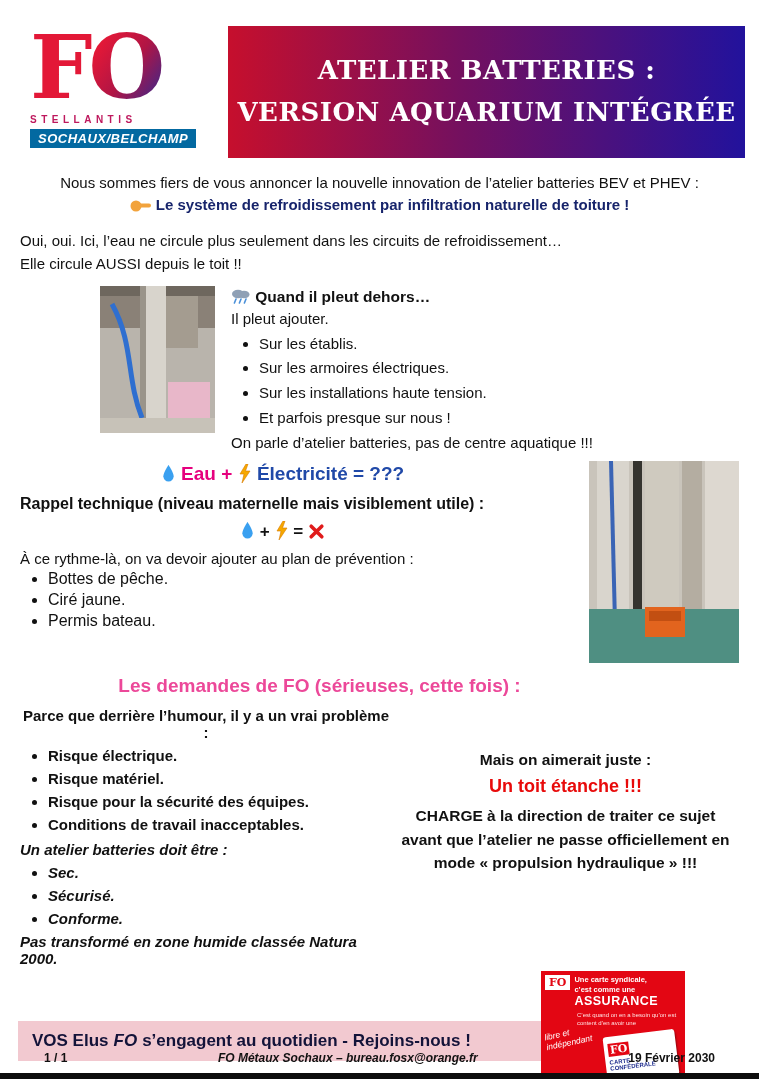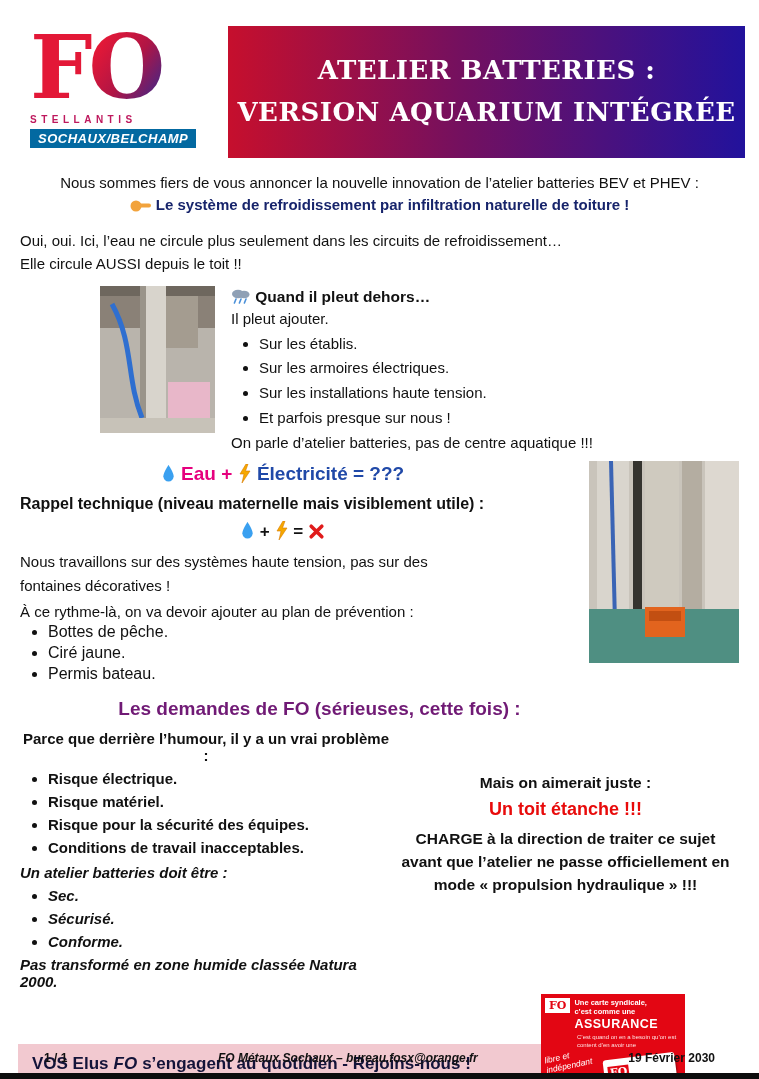--- a/index.html
+++ b/index.html
@@ -39,21 +39,21 @@
   .photo2 { width:150px; height:202px; flex:none; }
   .equation-heading { text-align:center; font-size:19px; font-weight:bold; margin:2px 30px 10px 0; }
   .eau { color:#e6007e; }
   .elec { color:#2049a8; }
   .rappel-heading { font-weight:bold; font-size:16px; }
   .equation-icons { text-align:center; font-weight:bold; font-size:17px; margin:8px 30px 8px 0; }
   .rappel-para { font-size:15px; line-height:1.55; margin-top:4px; }
   .plan-line { font-size:15px; margin-top:6px; }
 
   
-  .demandes-heading { text-align:center; color:#701a75; font-weight:bold; font-size:19px; margin:12px 140px 10px 20px; }
+  .demandes-heading { text-align:center; color:#ec4899; font-weight:bold; font-size:19px; margin:12px 140px 10px 20px; }
   .demandes-columns { display:flex; margin:0 20px; }
   .dem-left { width:372px; flex:none; font-size:15px; }
   .dem-intro { font-weight:bold;text-align:center; }
   .dem-left ul.bullets li { font-weight:bold; margin:6px 0; }
   .atelier-intro { font-weight:bold; font-style:italic; margin-top:8px; }
   ul.bullets.italic li { font-weight:bold; font-style:italic; }
   .atelier-closing { font-weight:bold; font-style:italic; margin-top:6px; }
   .dem-right { flex:1; text-align:center; padding-top:44px; font-weight:bold; font-size:15.5px; }
   .toit { color:#e80b0b; font-size:18px; margin:7px 0;text-align:center; }
   .charge { line-height:1.5; padding:0 4px; }
@@ -167,24 +167,20 @@
           </svg>
         <span>+</span>
         <svg class="icn-lg" width="14" height="19" viewBox="0 0 14 19">
             <polygon points="8,0 2,10 6,10 4,19 12,7 7.5,7 10,0" fill="#f6a800" stroke="#d97b00" stroke-width=".6"></polygon>
           </svg>
         <span>=</span>
         <svg class="icn-lg" width="17" height="17" viewBox="0 0 16 16">
             <path d="M3 3 L13 13 M13 3 L3 13" stroke="#e01b1b" stroke-width="3.4" stroke-linecap="round"></path>
           </svg>
       </div>
-      <div class="rappel-para">
-        <div>Nous travaillons sur des systèmes haute tension, pas sur des</div>
-        <div>fontaines décoratives !</div>
-      </div>
       <div class="plan-line">À ce rythme-là, on va devoir ajouter au plan de prévention :</div>
       <ul class="bullets">
         <li>Bottes de pêche.</li>
         <li>Ciré jaune.</li>
         <li>Permis bateau.</li>
       </ul>
     </div>
     <svg class="photo2" viewBox="0 0 150 202">
       <rect width="150" height="202" fill="#c9c4bb"></rect>
       <rect x="8" y="0" width="32" height="202" fill="#d9d5cd"></rect>

